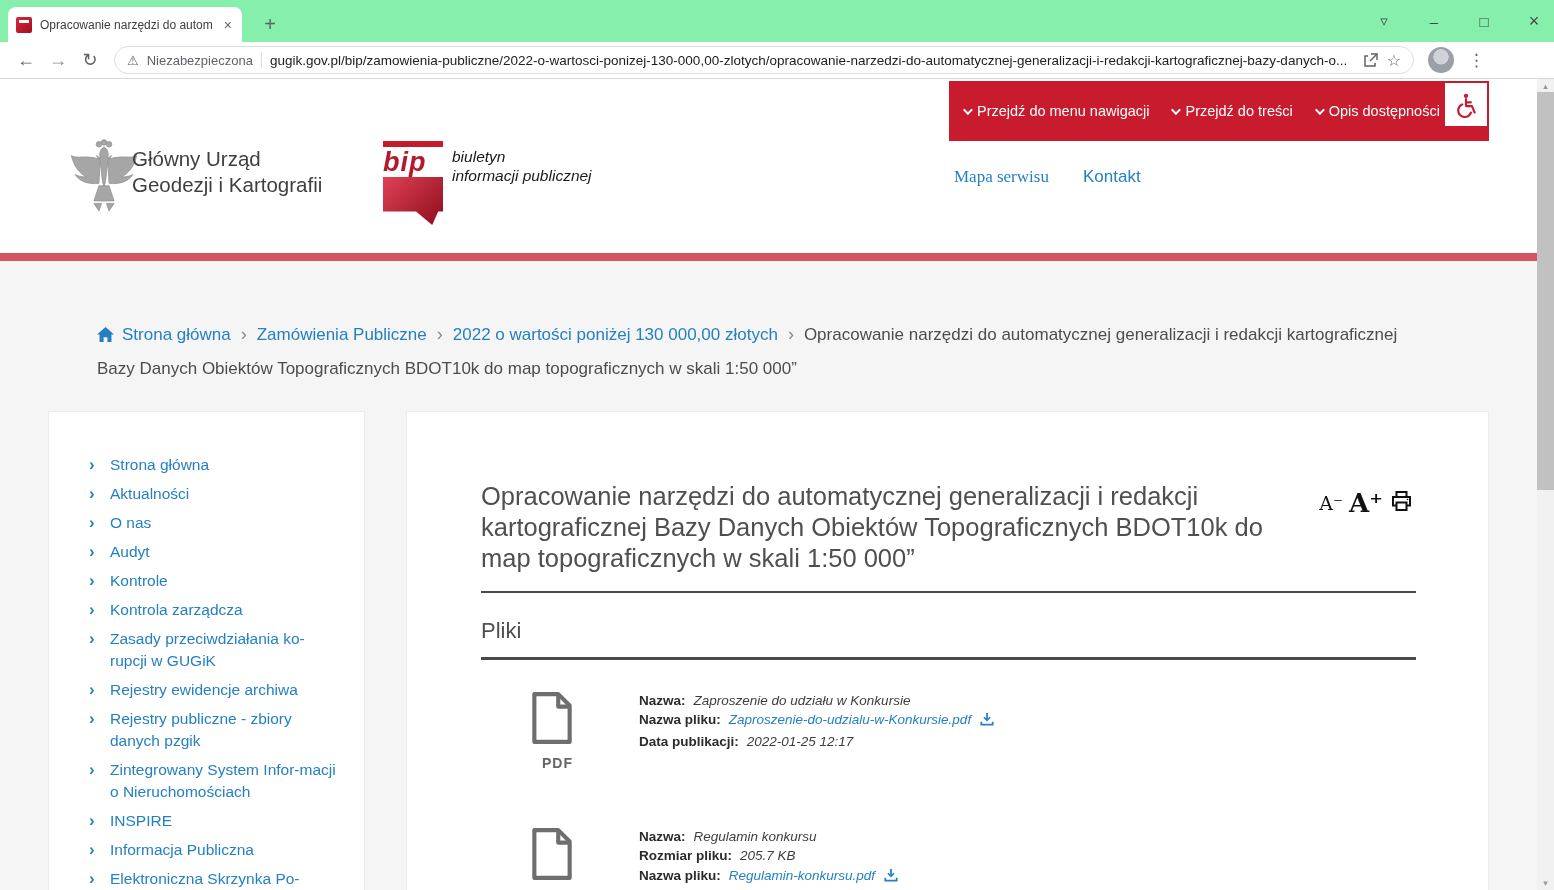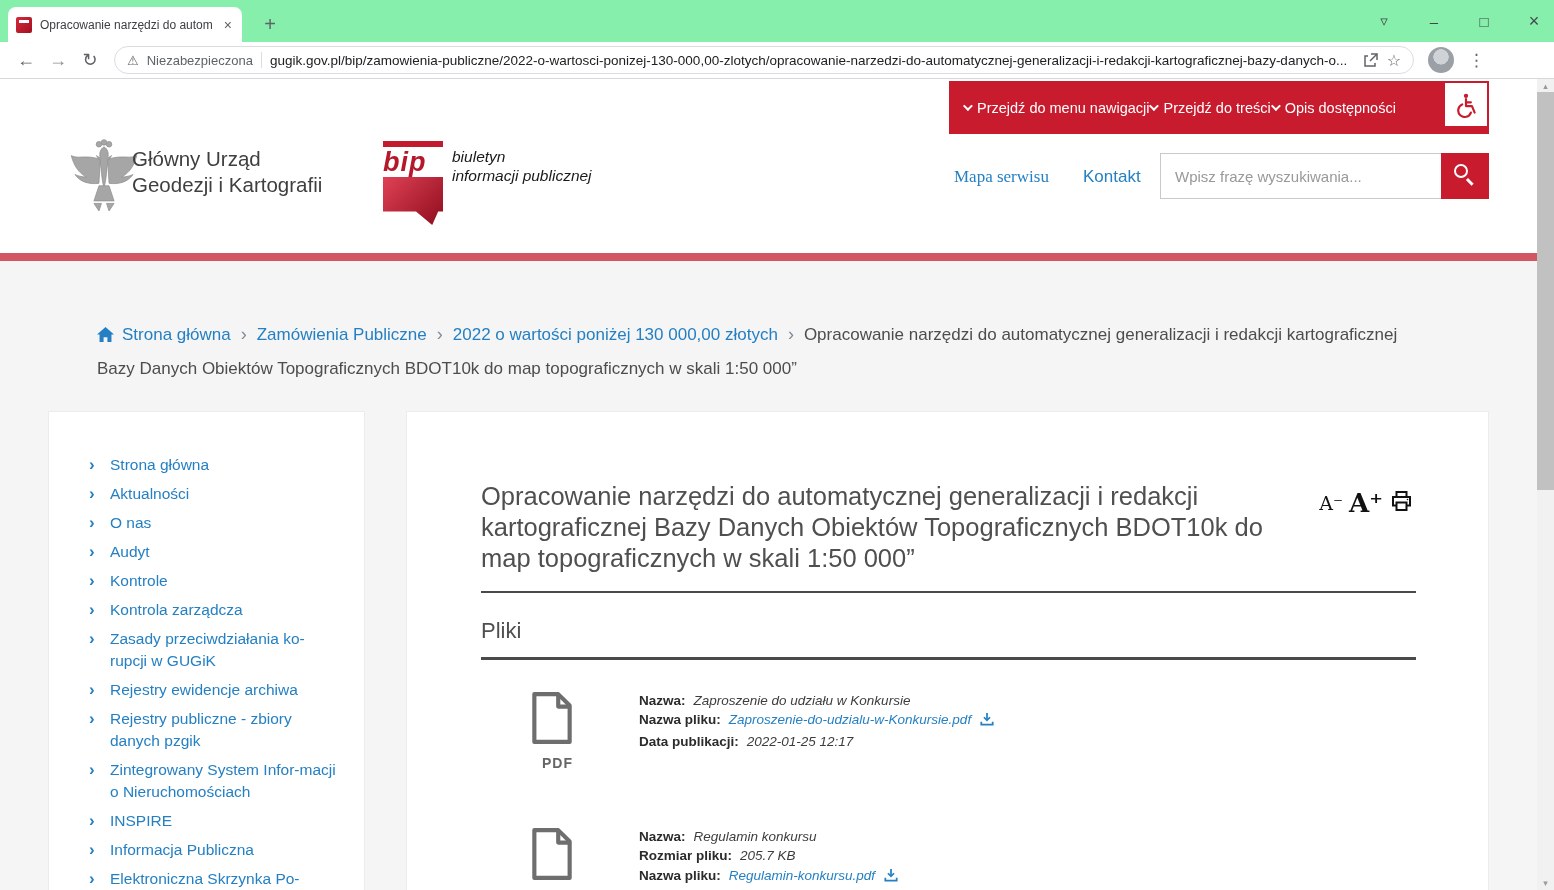--- a/index.html
+++ b/index.html
@@ -32,21 +32,21 @@
   .menu-dots { font-size:17px; color:#5f6368; margin:0 12px 0 14px; }
 
   
   .scrollbar { position:absolute; right:0; top:79px; width:17px; height:811px; background:#f1f1f1; z-index:50; }
   .scrollbar .arr { position:absolute; left:0; width:17px; height:14px; text-align:center; font-size:9px; color:#9a9a9a; line-height:14px; }
   .scrollbar .arr.up { top:0; } .scrollbar .arr.down { bottom:0; }
   .scroll-thumb { position:absolute; left:0; top:13px; width:17px; height:398px; background:#c1c1c1; }
 
   
   .site-header { position:absolute; left:0; top:79px; width:1537px; height:174px; background:#fff; }
-  .accessbar { position:absolute; left:949px; top:2px; width:540px; height:53px; background:#c81b2e; display:flex; align-items:center; padding-left:14px; }
+  .accessbar { position:absolute; left:949px; top:2px; width:540px; height:60px; background:#c81b2e; display:flex; align-items:center; padding-left:14px; gap:22px; }
   .accessbar .alink { display:flex; align-items:center; gap:7px; color:#fff; font-size:14.5px; white-space:nowrap; }
   .chev-down { width:7px; height:7px; border-right:2px solid #fff; border-bottom:2px solid #fff; transform:rotate(45deg) translateY(-2px); }
   .wheel-box { position:absolute; right:0; top:0; width:46px; height:47px; background:#fff; border:2px solid #c81b2e; display:flex; align-items:center; justify-content:center; }
 
   .eagle { position:absolute; left:66px; top:59px; }
   .orgname { position:absolute; left:132px; top:67px; font-size:20.5px; color:#3f3f3f; line-height:26px; font-weight:500; }
   .biplogo { position:absolute; left:383px; top:62px; display:flex;font-style:italic; }
   .bip-shape { width:60px; }
   .bip-topbar { width:60px; height:6px; background:#c31b2e; }
   .bip-word { font-size:27px; font-weight:bold; color:#b5182b; line-height:30px; letter-spacing:1px; }
@@ -197,26 +197,20 @@
     </div>
     <div class="bip-caption">
       <div>biuletyn</div>
       <div>informacji publicznej</div>
     </div>
   </div>
 
   <span class="hnav mapa">Mapa serwisu</span>
   <span class="hnav kontakt">Kontakt</span>
 
-  <div class="searchwrap">
-    <input type="text" placeholder="Wpisz frazę wyszukiwania..." style="">
-    <button class="searchbtn">
-      <span class="mag"></span>
-    </button>
-  </div>
 </div>
 
 <div class="red-sep"></div>
 <div class="page-bg"></div>
 
 <div class="breadcrumb">
   <span class="bc-home">
     <svg width="17" height="15" viewBox="0 0 16 14" fill="#2580c3">
         <path d="M8 0l8 7h-2.4v7H9.8V9.5H6.2V14H2.4V7H0z"></path>
       </svg>

